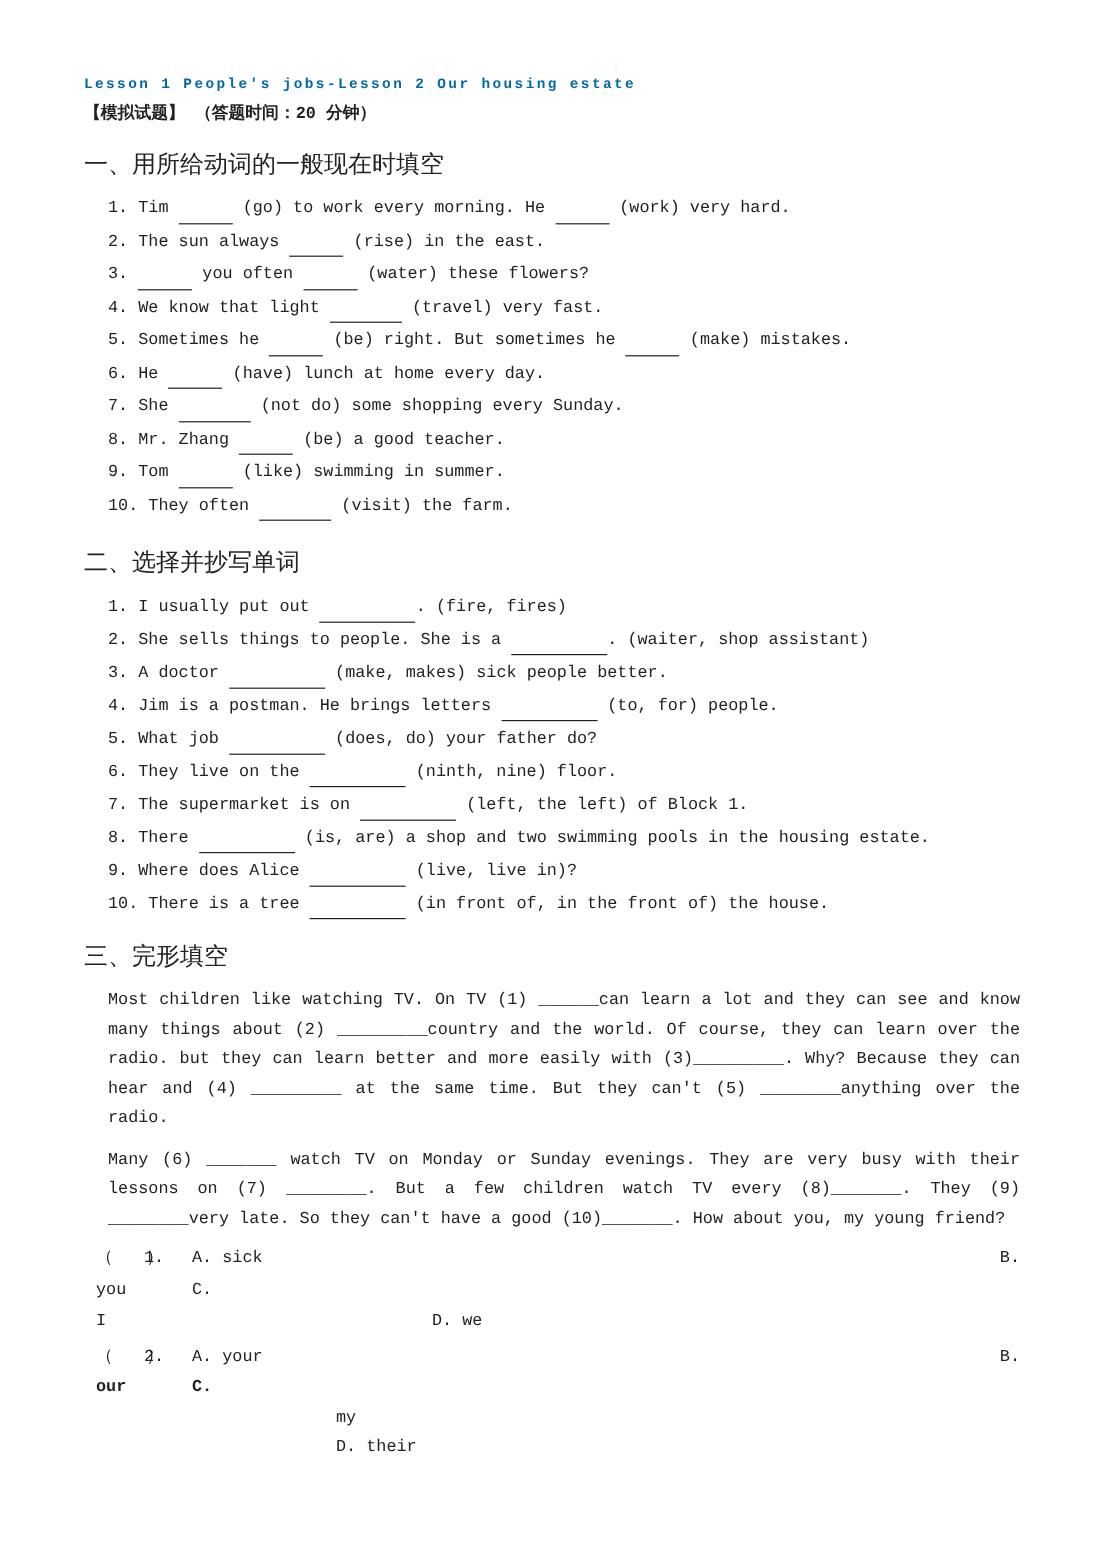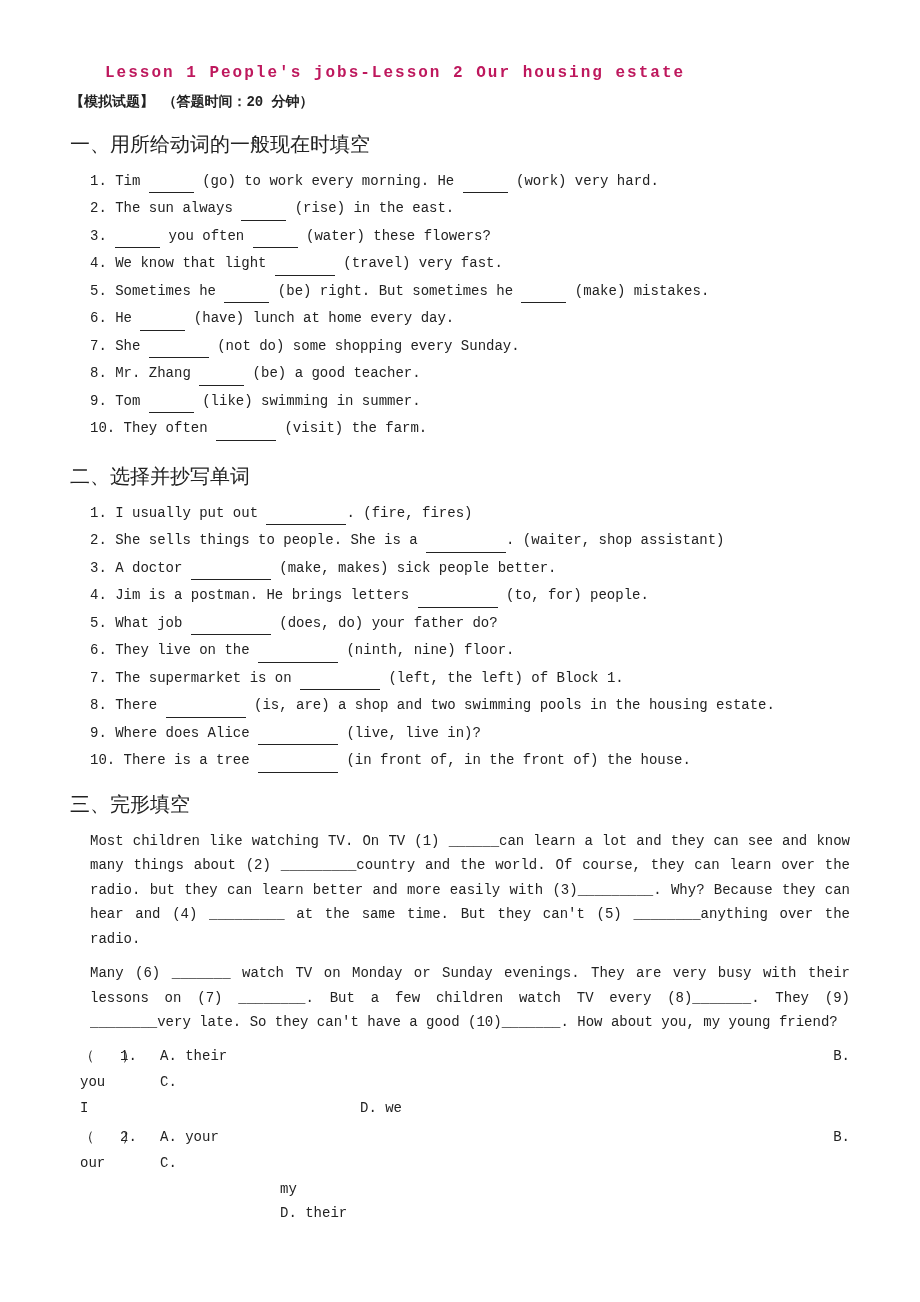--- a/index.html
+++ b/index.html
@@ -11,26 +11,25 @@
       background: #fff;
       font-family: "Courier New", Courier, monospace;
       font-size: 14px;
       color: #222;
       width: 920px;
       min-height: 1302px;
       padding: 60px 70px 60px 70px;
       line-height: 1.7;
     }
     .title {
-      color: #be185d;
+      color: #0369a1;
       font-weight: bold;
-      font-size: 16px;
+      font-size: 12px;
       letter-spacing: 2px;
       margin-bottom: 4px;
-      margin-left: 35px;
     }
     .subtitle {
       font-size: 14px;
       font-weight: bold;
       margin-bottom: 4px;
     }
     .section-header {
       font-size: 20px;
       margin-top: 14px;
       margin-bottom: 6px;
@@ -114,39 +113,39 @@
     <div class="passage">
       Most children like watching TV. On TV (1) ______can learn a lot and they can see and know many things about (2) _________country and the world. Of course, they can learn over the radio. but they can learn better and more easily with (3)_________. Why? Because they can hear and (4) _________ at the same time. But they can't (5) ________anything over the radio.
     </div>
     <div class="passage">
       Many (6) _______ watch TV on Monday or Sunday evenings. They are very busy with their lessons on (7) ________. But a few children watch TV every (8)_______. They (9) ________very late. So they can't have a good (10)_______. How about you, my young friend?
     </div>
 
     <div style="display:flex; align-items:baseline; margin-bottom:2px; padding-left:10px;">
       <span style="display:inline-block;width:40px;">（　　）</span>
       <span style="display:inline-block;width:40px;">1.</span>
-      <span style="display:inline-block;flex:1;">A. their</span>
+      <span style="display:inline-block;flex:1;">A. sick</span>
       <span style="display:inline-block;width:60px;text-align:right;">B.</span>
     </div>
     <div style="display:flex; align-items:flex-end; padding-left:10px; margin-bottom:2px;">
       <span style="display:inline-block;width:80px;">you</span>
       <span style="display:inline-block;flex:1;">C.</span>
     </div>
     <div style="display:flex; align-items:baseline; padding-left:10px; margin-bottom:6px;">
       <span style="display:inline-block;width:80px;">I</span>
       <span style="display:inline-block; margin-left:200px;">D. we</span>
     </div>
 
     <div style="display:flex; align-items:baseline; margin-bottom:2px; padding-left:10px;">
       <span style="display:inline-block;width:40px;">（　　）</span>
       <span style="display:inline-block;width:40px;">2.</span>
       <span style="display:inline-block;flex:1;">A. your</span>
       <span style="display:inline-block;width:60px;text-align:right;">B.</span>
     </div>
-    <div style="display:flex; align-items:flex-end; padding-left:10px; margin-bottom:2px;">
+    <div style="display:flex; align-items:flex-end; padding-left:10px; margin-bottom:2px;font-weight:bold;">
       <span style="display:inline-block;width:80px;">our</span>
       <span style="display:inline-block;flex:1;">C.</span>
     </div>
     <div style="display:flex; align-items:baseline; padding-left:10px; margin-bottom:6px;flex-direction:column;">
       <span style="display:inline-block;width:80px;">my</span>
       <span style="display:inline-block; margin-left:200px;">D. their</span>
     </div>
 
   </div>
 

